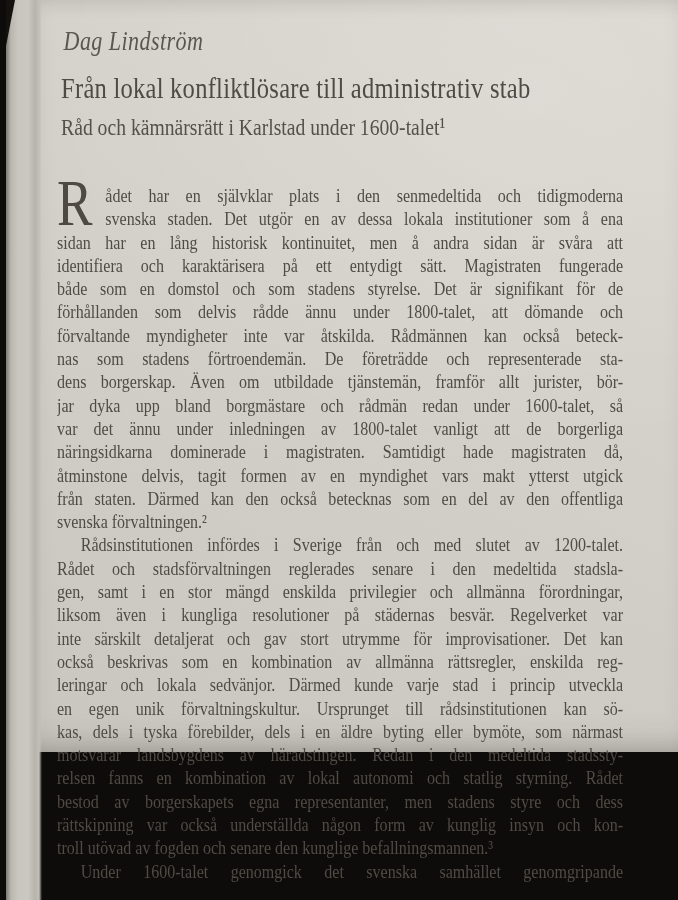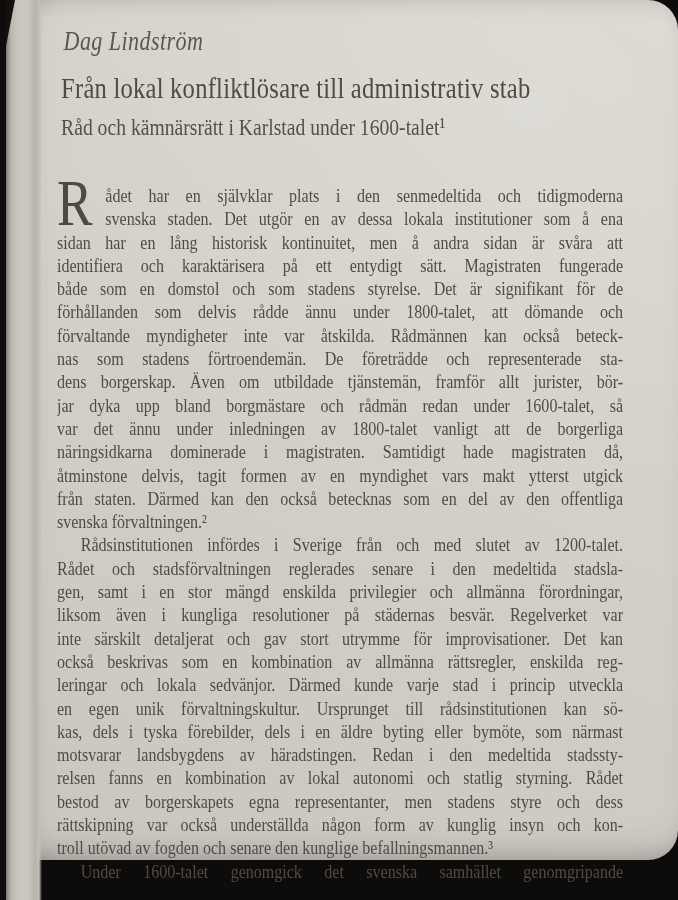--- a/index.html
+++ b/index.html
@@ -2,28 +2,27 @@
 <html><head>
 <meta charset="utf-8">
 <style>
   html,body { margin:0; padding:0; background:#1a1815; }
   .photo {
     position:relative; width:678px; height:900px; overflow:hidden;
     background:#0e0c0a;
     font-family:"Liberation Serif", serif;
   }
   .page {
-    position:absolute; left:6px; top:0; width:672px; height:860px;
+    position:absolute; left:6px; top:0; width:672px; height:752px;
     background:
       radial-gradient(ellipse 120% 80% at 78% 12%, rgba(255,255,255,0.14), rgba(255,255,255,0) 62%),
       linear-gradient(205deg, #dad7d0 0%, #d3d0c9 48%, #c9c6bf 100%);
     box-shadow: inset 30px 0 34px -22px rgba(58,53,46,0.50),
                 inset 0 -24px 34px -24px rgba(58,53,46,0.35),
                 inset 0 14px 26px -22px rgba(58,53,46,0.20);
-    border-radius: 30px;
   }
   .page-edge {
     position:absolute; left:0; top:0; width:36px; height:900px;
     background:linear-gradient(90deg,
       #7d7a73 0px, #bab7b0 5px, #c9c6bf 12px, #cbc8c1 22px,
       #b7b4ad 29px, #c2bfb8 33px, rgba(210,207,200,0) 36px);
   }
   .spine-corner {
     position:absolute; left:0; top:0; width:0; height:0;
     border-left:9px solid #14120f; border-bottom:46px solid transparent;

